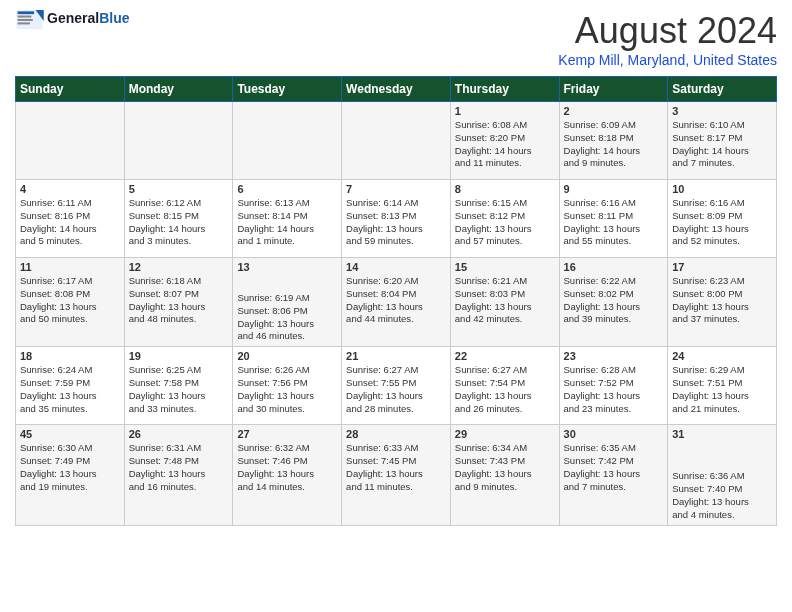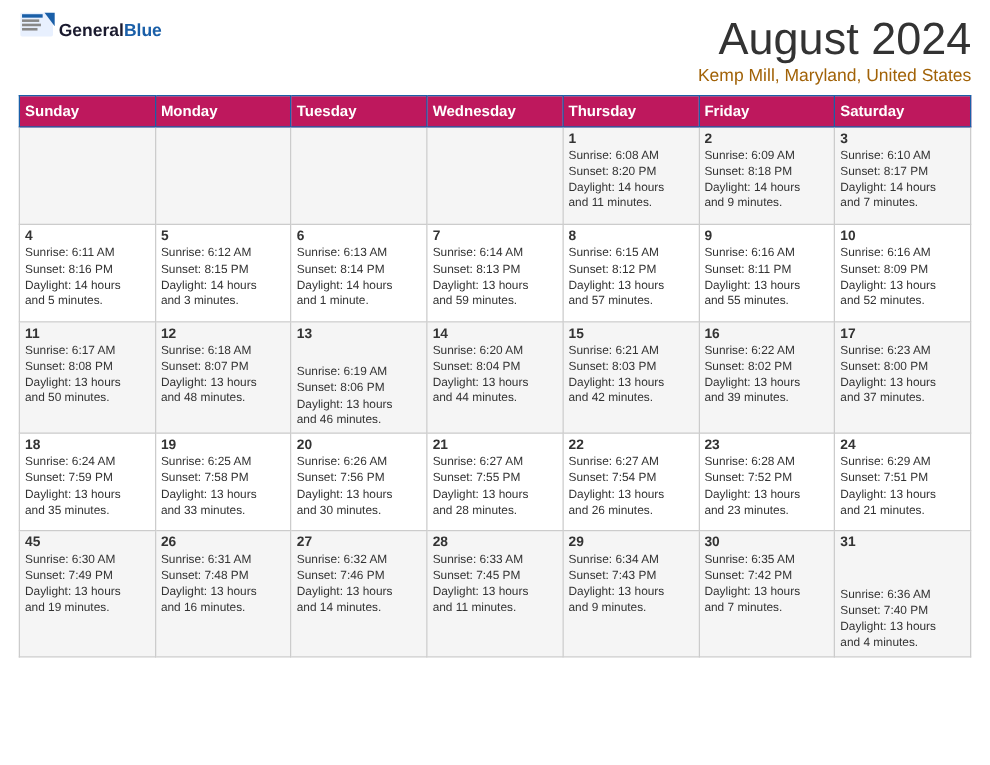--- a/index.html
+++ b/index.html
@@ -2,31 +2,31 @@
 <html><head>
   <meta charset="utf-8">
   <style>
     * { margin: 0; padding: 0; box-sizing: border-box; }
     body { font-family: Arial, sans-serif; background: #fff; width: 792px; height: 612px; overflow: hidden; }
     
     .container { width: 792px; padding: 10px 15px; }
     
     .header { display: flex; align-items: flex-start; justify-content: space-between; margin-bottom: 8px; }
     
-    .logo { display: flex; align-items: flex-end; }
+    .logo { display: flex; align-items: flex-start; }
     .logo-icon { width: 30px; height: 22px; position: relative; margin-right: 2px; }
     
     .title-block { text-align: right; }
     .month-year { font-size: 36px; color: #333; font-weight: 300; }
-    .location { font-size: 14px; color: #a16207; }
+    .location { font-size: 14px; color: #1d4ed8; }
     
     table { width: 100%; border-collapse: collapse; table-layout: fixed; }
     
     thead th {
-      background-color: #be185d;
+      background-color: #14532d;
       color: #fff;
       font-size: 12px;
       font-weight: bold;
       padding: 5px 4px;
       text-align: left;
       border: 1px solid #1a5fa8;
     }
     
     tbody td {
       border: 1px solid #ccc;

